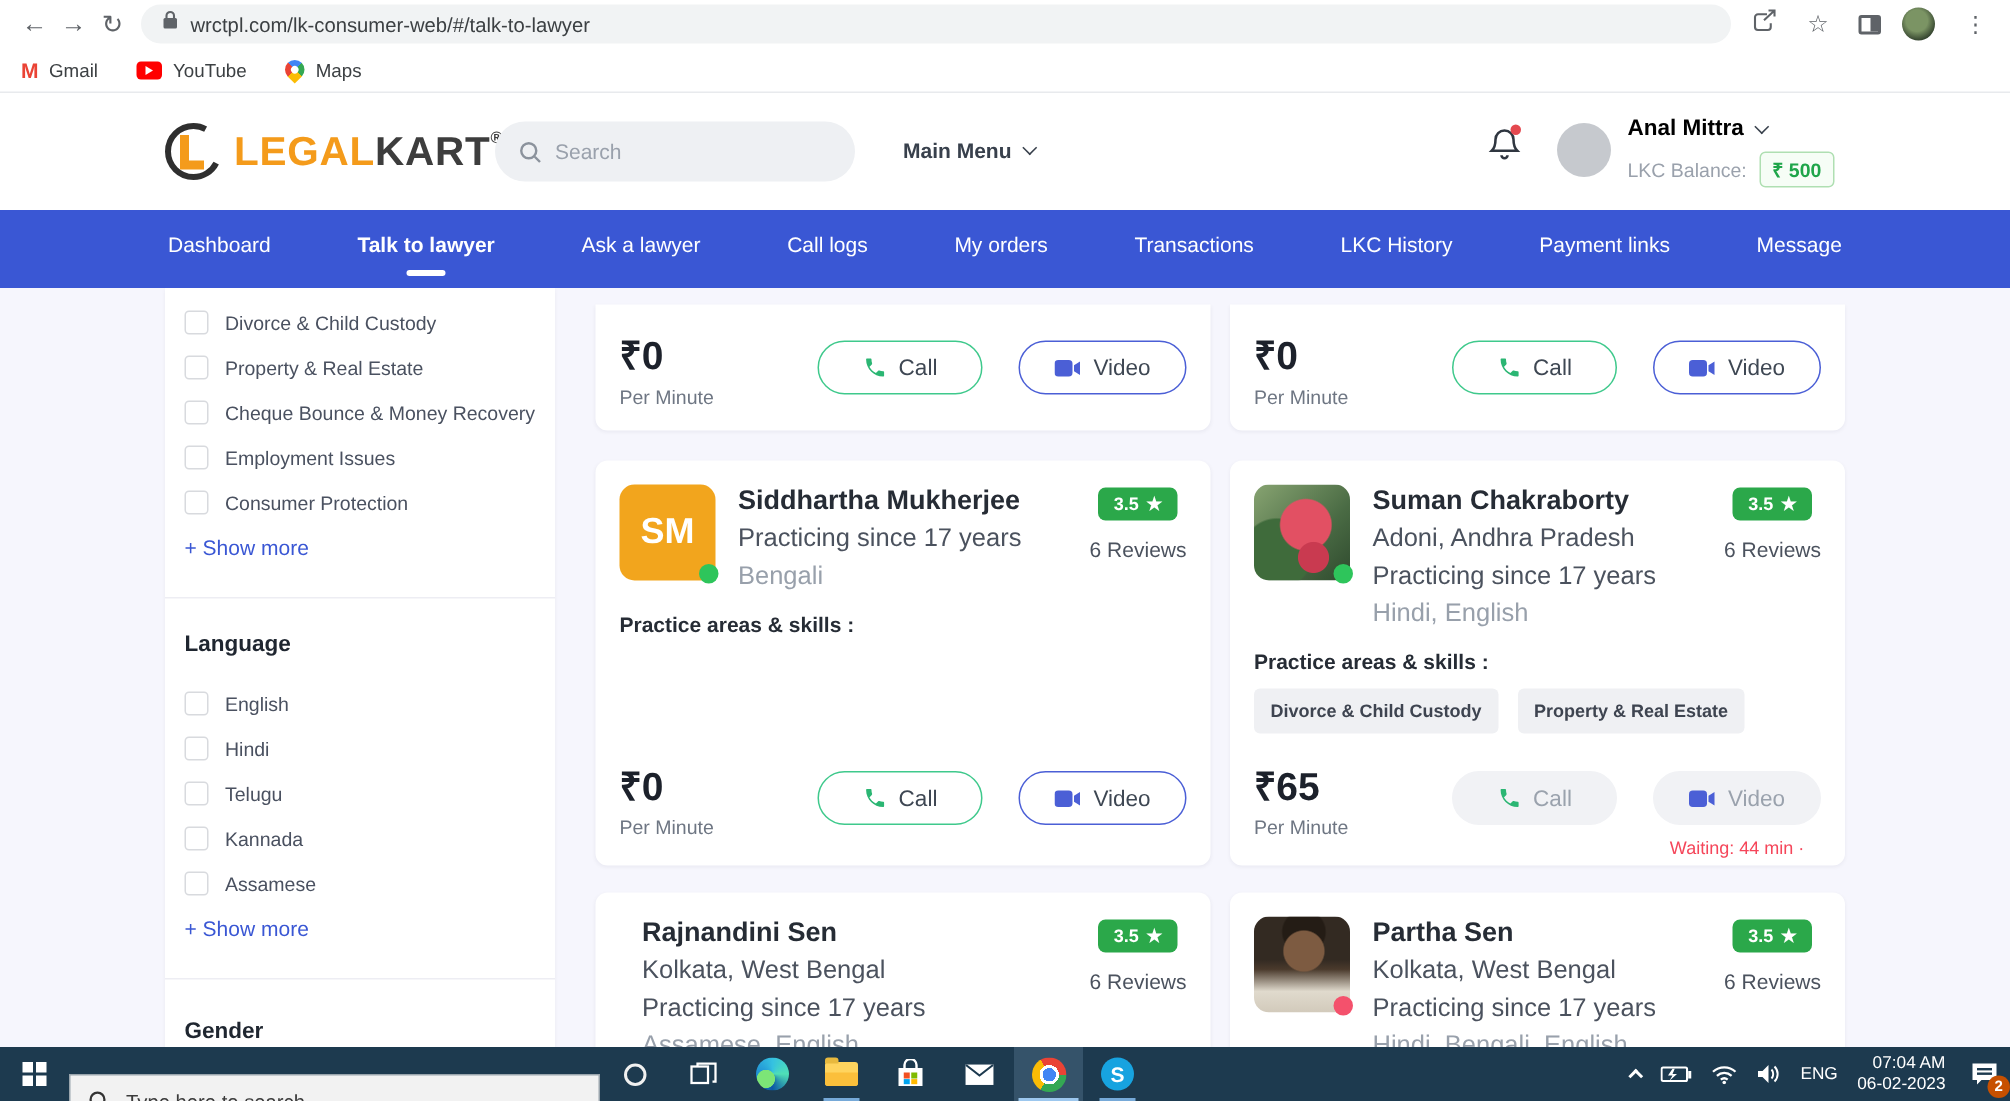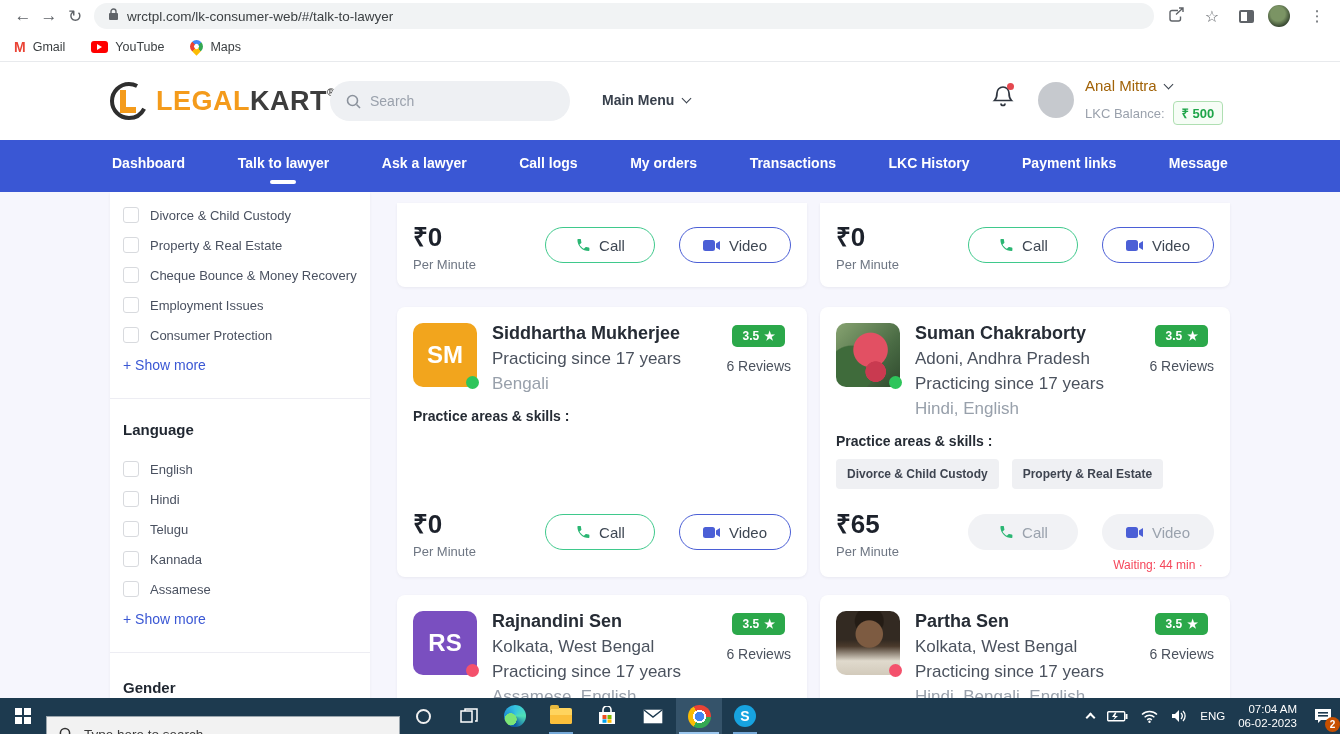--- a/index.html
+++ b/index.html
@@ -40,31 +40,31 @@
     border-radius:20px; display:flex; align-items:center; gap:9px; padding:12px 16px; }
   .header-search span { font-size:14px; color:#9aa1ac; }
   .main-menu { position:absolute; left:602px; top:30px; display:flex; align-items:center; gap:9px;
     font-size:14px; font-weight:600; color:#38404c; }
   .chev { width:7px; height:7px; border-right:1.7px solid #38404c; border-bottom:1.7px solid #38404c;
     transform:rotate(45deg); margin-top:-4px; }
   .bell-wrap { position:absolute; left:992px; top:22px; }
   .bell-dot { position:absolute; right:0px; top:-1px; width:7px; height:7px; border-radius:50%; background:#e4484f; }
   .hdr-avatar { position:absolute; left:1038px; top:20px; width:36px; height:36px; border-radius:50%; background:#c6c9ce; }
   .user-block { position:absolute; left:1085px; top:15px; }
-  .user-name-row { display:flex; align-items:center; gap:8px; font-size:15px; font-weight:normal; color:#a16207;text-align:right; }
+  .user-name-row { display:flex; align-items:center; gap:8px; font-size:15px; font-weight:bold; color:#000000;text-align:right; }
   .user-name-row .chev { margin-top:-2px; }
   .balance-row { display:flex; align-items:center; gap:8px; margin-top:7px; }
   .balance-label { font-size:13px; color:#9aa1ac; }
   .balance-pill { font-size:13px; font-weight:bold; color:#1fa54a; border:1px solid #afdfb2;
     background:#f6fdf6; border-radius:4px; padding:2px 8px; }
   
   .nav-bar { height:52px; background:#3a57d4; display:flex; align-items:flex-start;
     justify-content:space-between; padding:15px 112px 0; }
   .nav-item { font-size:14px; color:#fff; text-align:center; }
-  .nav-item .lbl { display:block;font-weight:bold; }
+  .nav-item .lbl { display:block; }
   .nav-item.active .lbl { font-weight:bold; }
   .nav-underline { display:none; width:26px; height:4px; border-radius:2px; background:#fff; margin:9px auto 0; }
   .nav-item.active .nav-underline { display:block; }
   
   .content { position:absolute; top:192px; left:0; width:1340px; height:506px; background:#f6f6fd; overflow:hidden; }
   .sidebar { position:absolute; left:110px; top:0; width:260px; height:520px; background:#fff;
     box-shadow:0 1px 3px rgba(20,20,43,.05); padding-top:8px; }
   .side-row { display:flex; align-items:center; gap:11px; height:30px; padding-left:13px;
     font-size:13px; color:#4a5160; }
   .cb { width:16px; height:16px; border:1px solid #d8dade; border-radius:3px; background:#fff; flex:0 0 16px; }
@@ -448,24 +448,20 @@
             </svg>
           <span>Video</span>
         </div>
         <div class="waiting">Waiting: 44 min ·</div>
       </div>
     </div>
   </div>
 
   <div class="card" style="left:397px; top:403px; height:270px;">
     <div class="card-head">
-      <div class="avatar av-purple">
-        <span>RS</span>
-        <span class="dot off"></span>
-      </div>
       <div class="head-info">
         <div class="lawyer-name">Rajnandini Sen</div>
         <div class="info-line">Kolkata, West Bengal</div>
         <div class="info-line">Practicing since 17 years</div>
         <div class="info-line muted">Assamese, English</div>
       </div>
       <div class="head-right">
         <span class="rating-badge">
             <span>3.5</span>
             <span>★</span>

